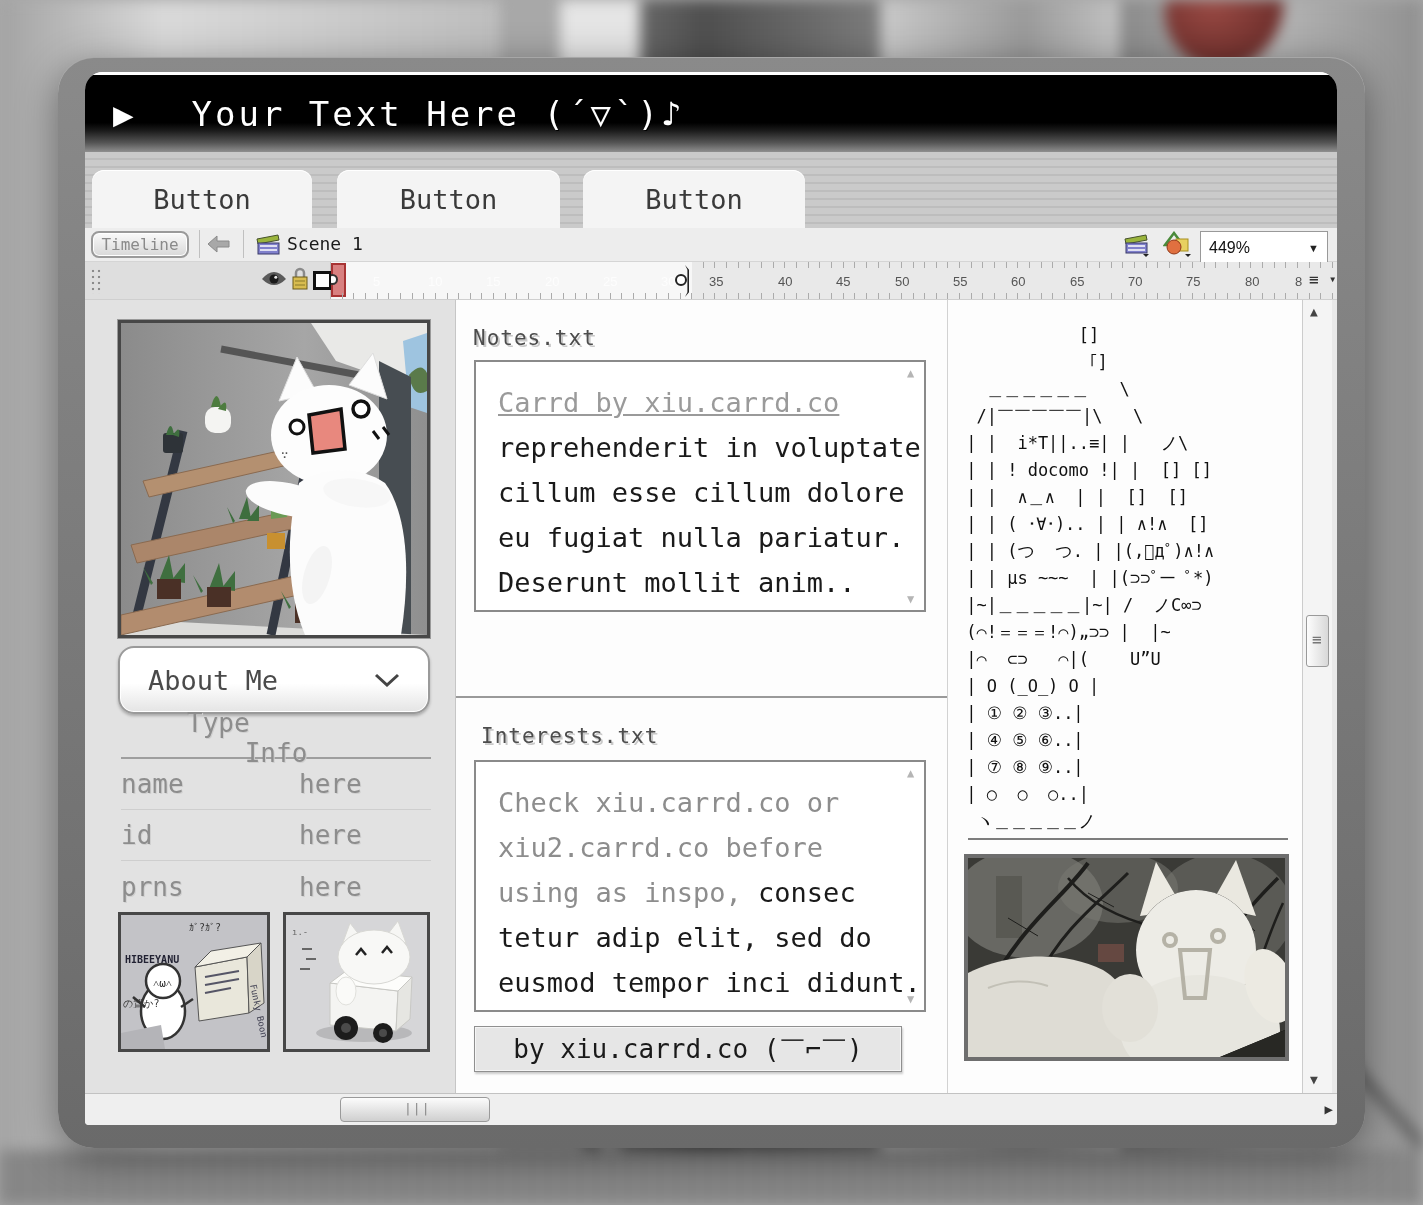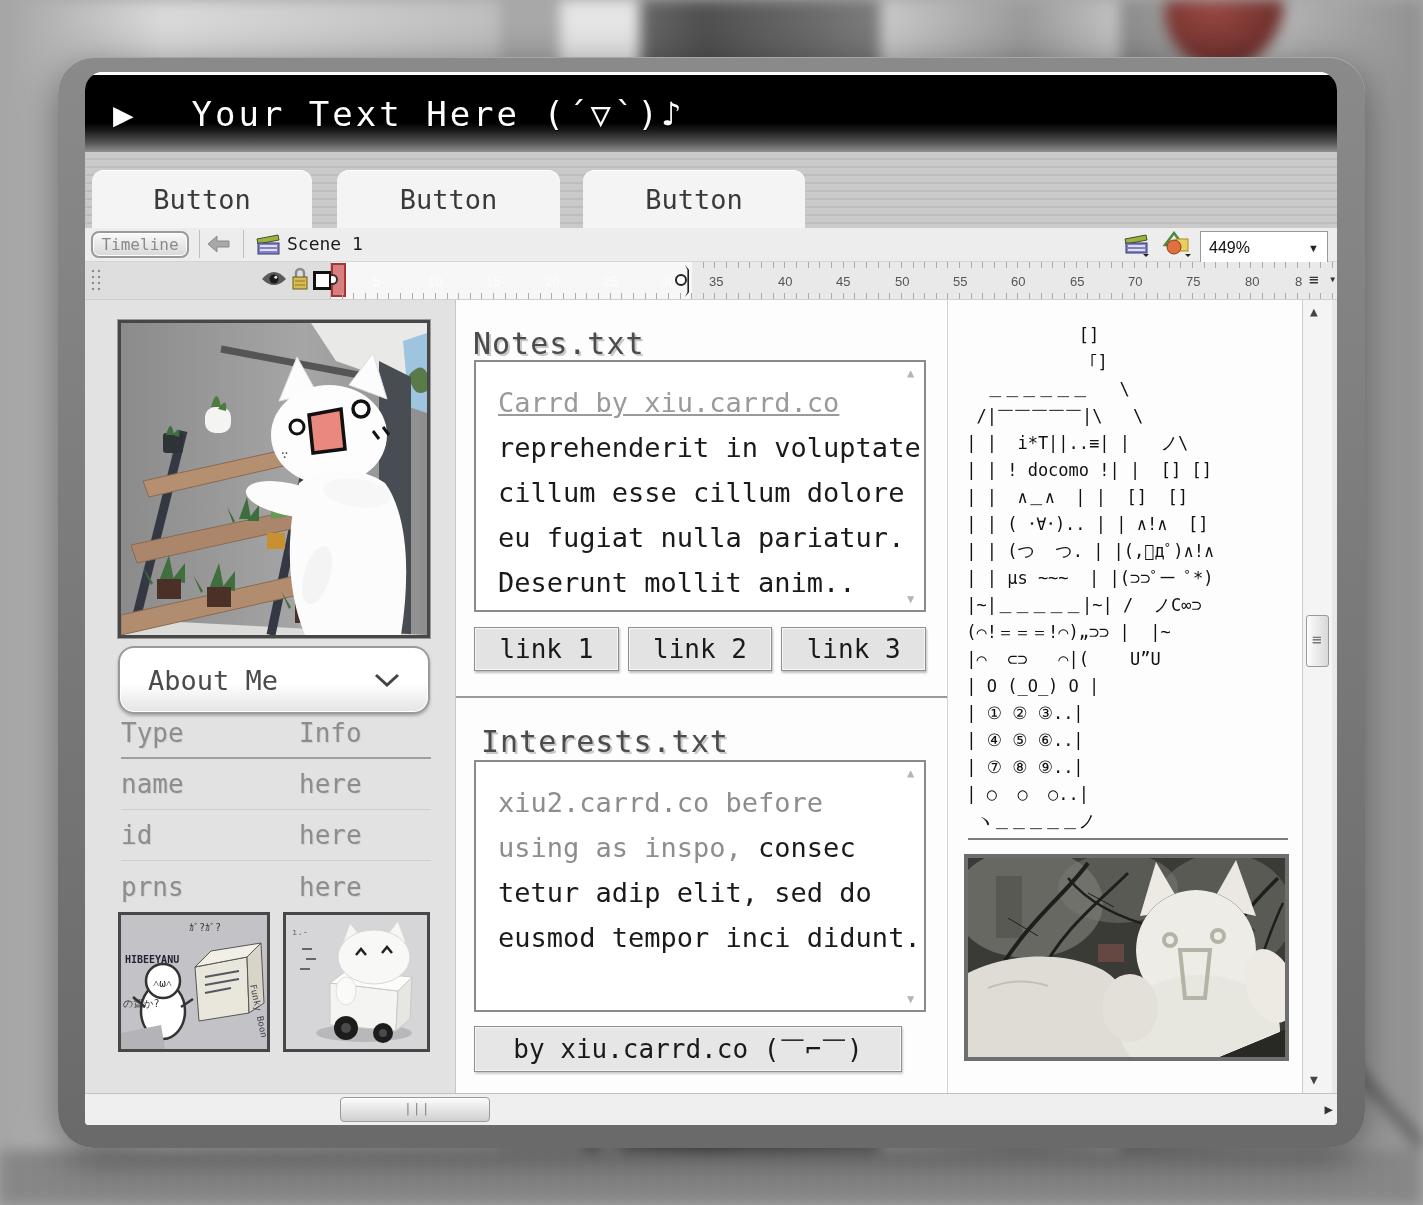--- a/index.html
+++ b/index.html
@@ -103,27 +103,27 @@
   
   .photo { position:absolute; left:33px; top:20px; width:312px; height:318px; border:3px solid #474747; outline:1px solid #9a9a9a; background:#999; }
   .aboutbtn { position:absolute; left:33px; top:346px; width:312px; height:68px; border:2px solid #9a9a9a;
     border-radius:16px; background:linear-gradient(180deg,#ffffff 0 55%,#e4e4e4);
     box-shadow:0 2px 3px rgba(0,0,0,.25), inset 0 0 0 1px #fff;
     display:flex; align-items:center; font-size:27px; color:#4a4a4a; padding:0 28px; }
   .aboutbtn svg { margin-left:auto; }
   .sbtable { position:absolute; left:36px; top:408px; width:310px; font-size:26px; color:#8d8d8d;
     text-shadow:1px 1px 0 #d0d0d0; }
   .sbrow { display:flex; height:51px; align-items:center; border-bottom:1px solid #cecece; }
-  .sbrow.head { border-bottom:2px solid #9e9e9e; }
+  .sbrow.head { border-bottom:2px solid #9e9e9e;flex-direction:column; }
   .sbrow span:first-child { width:178px; }
   .simg { position:absolute; top:612px; height:140px; border:3px solid #474747; background:#bbb; }
   .simg1 { left:33px; width:152px; } .simg2 { left:198px; width:147px; }
 
   
-  .m-head { font-size:30px; color:#4c4c4c; text-shadow:2px 2px 0 #c9c9c9; letter-spacing:1px; }
+  .m-head { font-size:21px; color:#4c4c4c; text-shadow:2px 2px 0 #c9c9c9; letter-spacing:1px; }
   .notes-head { position:absolute; left:17px; top:26px; }
   .notesbox, .intbox { position:absolute; left:18px; width:452px; height:252px; background:#fff;
     border:2px solid #8a8a8a; }
   .notesbox { top:60px; } 
   .boxscroll { position:absolute; right:2px; top:2px; bottom:2px; width:18px; color:#b5b5b5; font-size:12px; }
   .boxscroll .up { position:absolute; top:2px; left:3px; } .boxscroll .dn { position:absolute; bottom:2px; left:3px; }
   .ntext { position:absolute; left:22px; top:18px; font-size:27px; line-height:45px; color:#1a1a1a; white-space:nowrap; }
   .nlink { color:#9a9a9a; text-decoration:underline; cursor:pointer; }
   .linkrow { position:absolute; left:18px; top:327px; width:452px; display:flex; gap:9px; }
   .lbtn { width:145px; height:44px; background:#e3e3e3; border:1px solid #8f8f8f;
@@ -417,29 +417,25 @@
           <div>reprehenderit in voluptate</div>
           <div>cillum esse cillum dolore</div>
           <div>eu fugiat nulla pariatur.</div>
           <div>Deserunt mollit anim..</div>
         </div>
         <div class="boxscroll">
           <span class="up">▲</span>
           <span class="dn">▼</span>
         </div>
       </div>
-      <div class="linkrow">
-        <div class="lbtn">link 1</div>
-        <div class="lbtn">link 2</div>
-        <div class="lbtn">link 3</div>
-      </div>
       <div class="mdivider"></div>
       <div class="m-head int-head">Interests.txt</div>
       <div class="intbox">
         <div class="ntext">
+          <div><span class="gray">Check xiu.carrd.co or</span><span></span></div>
           <div><span class="gray">xiu2.carrd.co before</span><span></span></div>
           <div><span class="gray">using as inspo,</span><span> consec</span></div>
           <div><span class="gray"></span><span>tetur adip elit, sed do</span></div>
           <div><span class="gray"></span><span>eusmod tempor inci didunt.</span></div>
         </div>
         <div class="boxscroll">
           <span class="up">▲</span>
           <span class="dn">▼</span>
         </div>
       </div>

